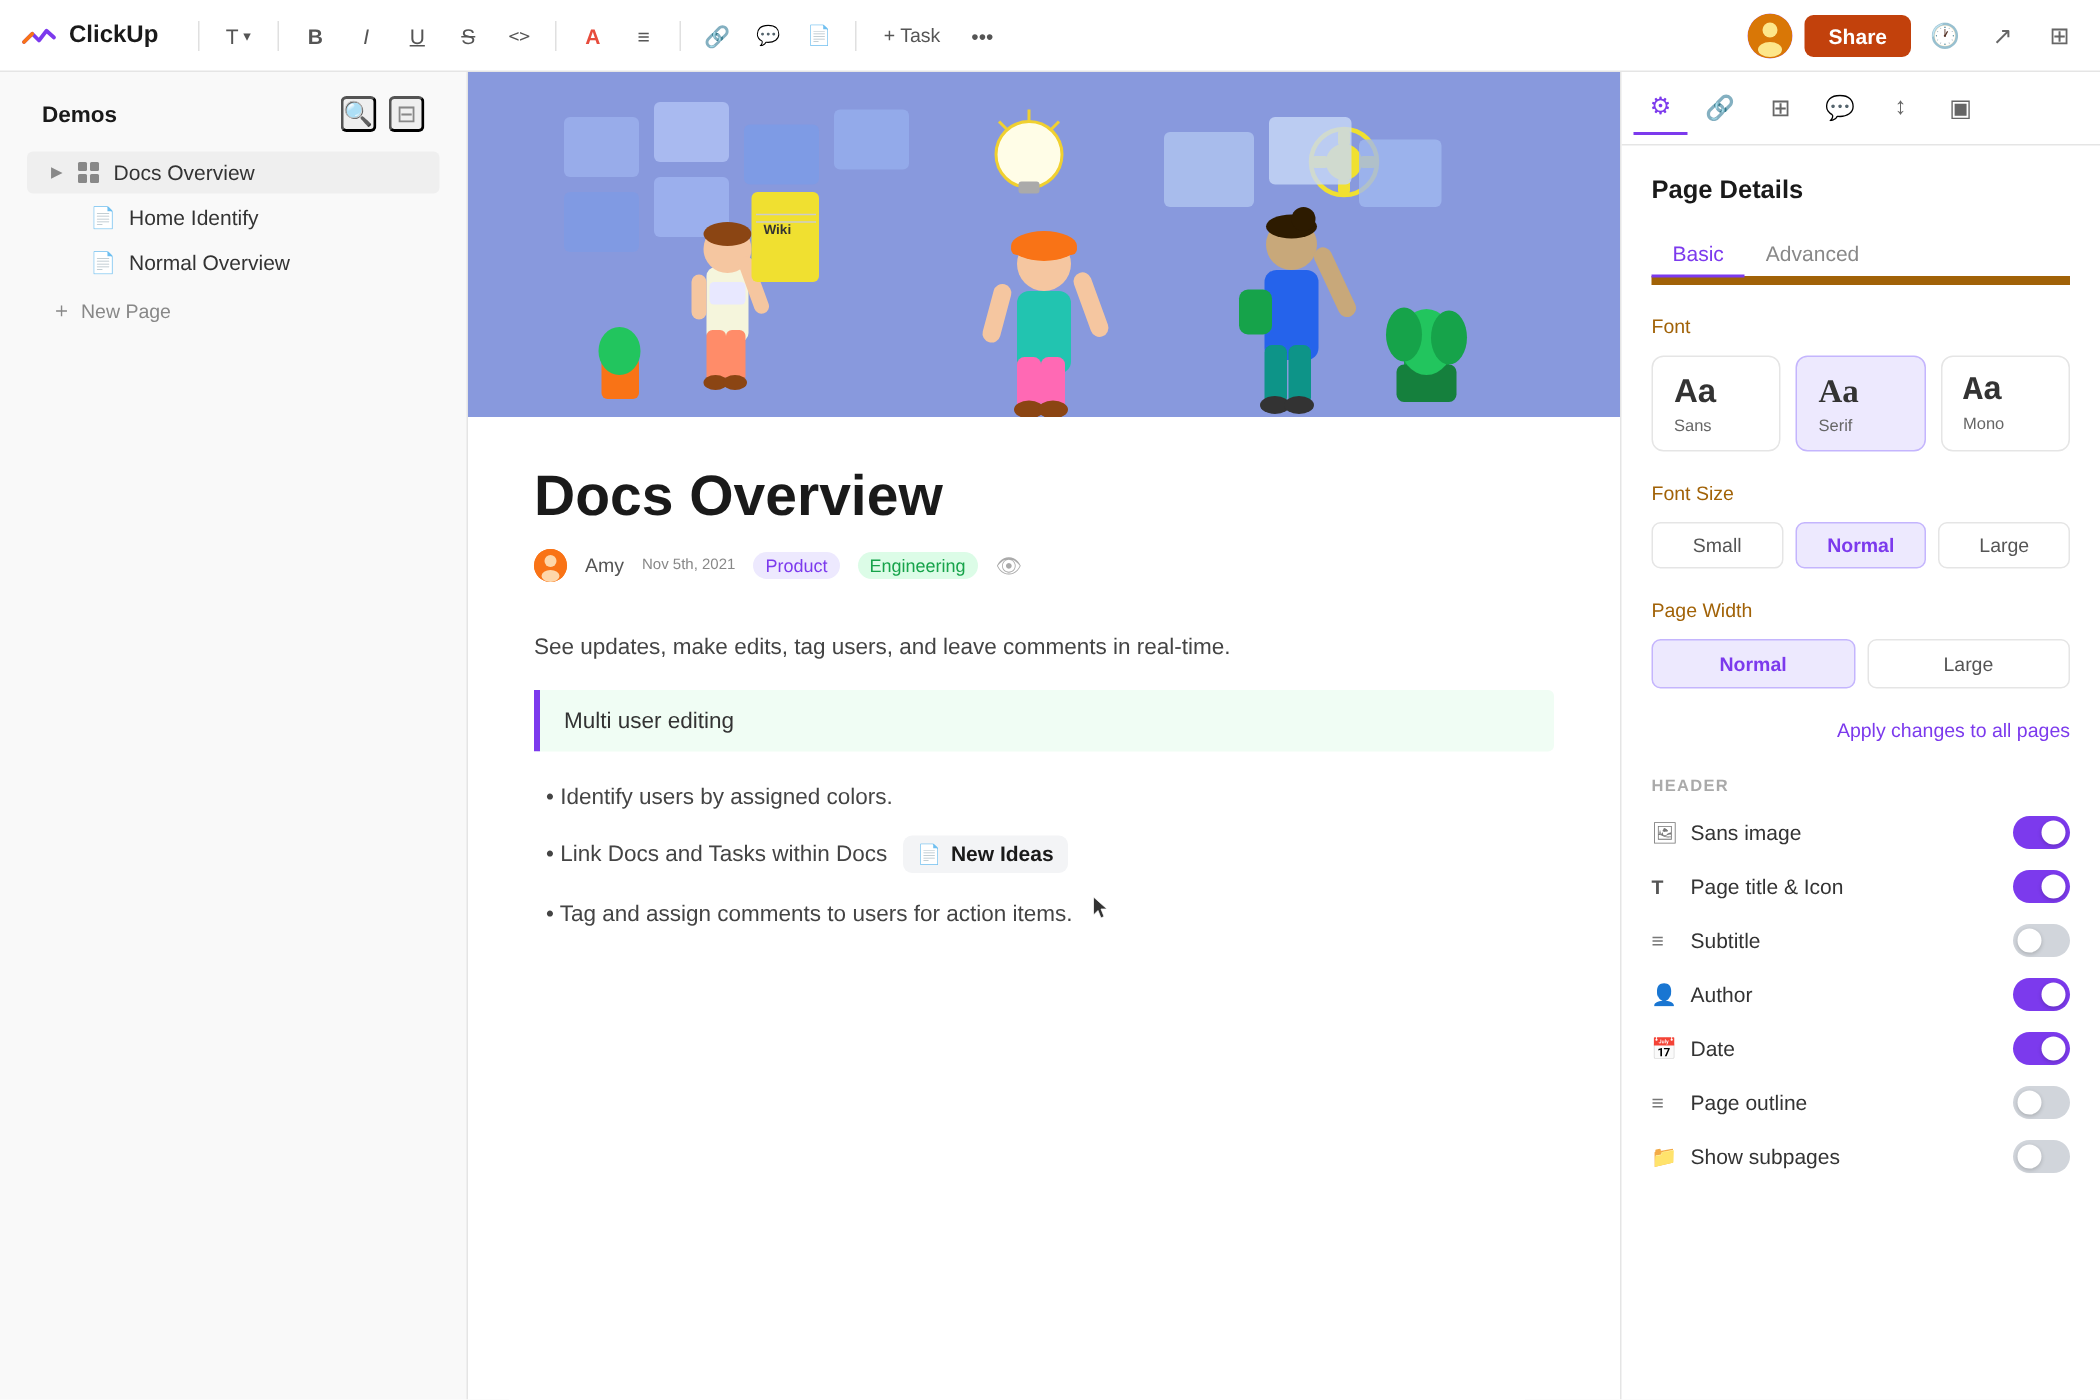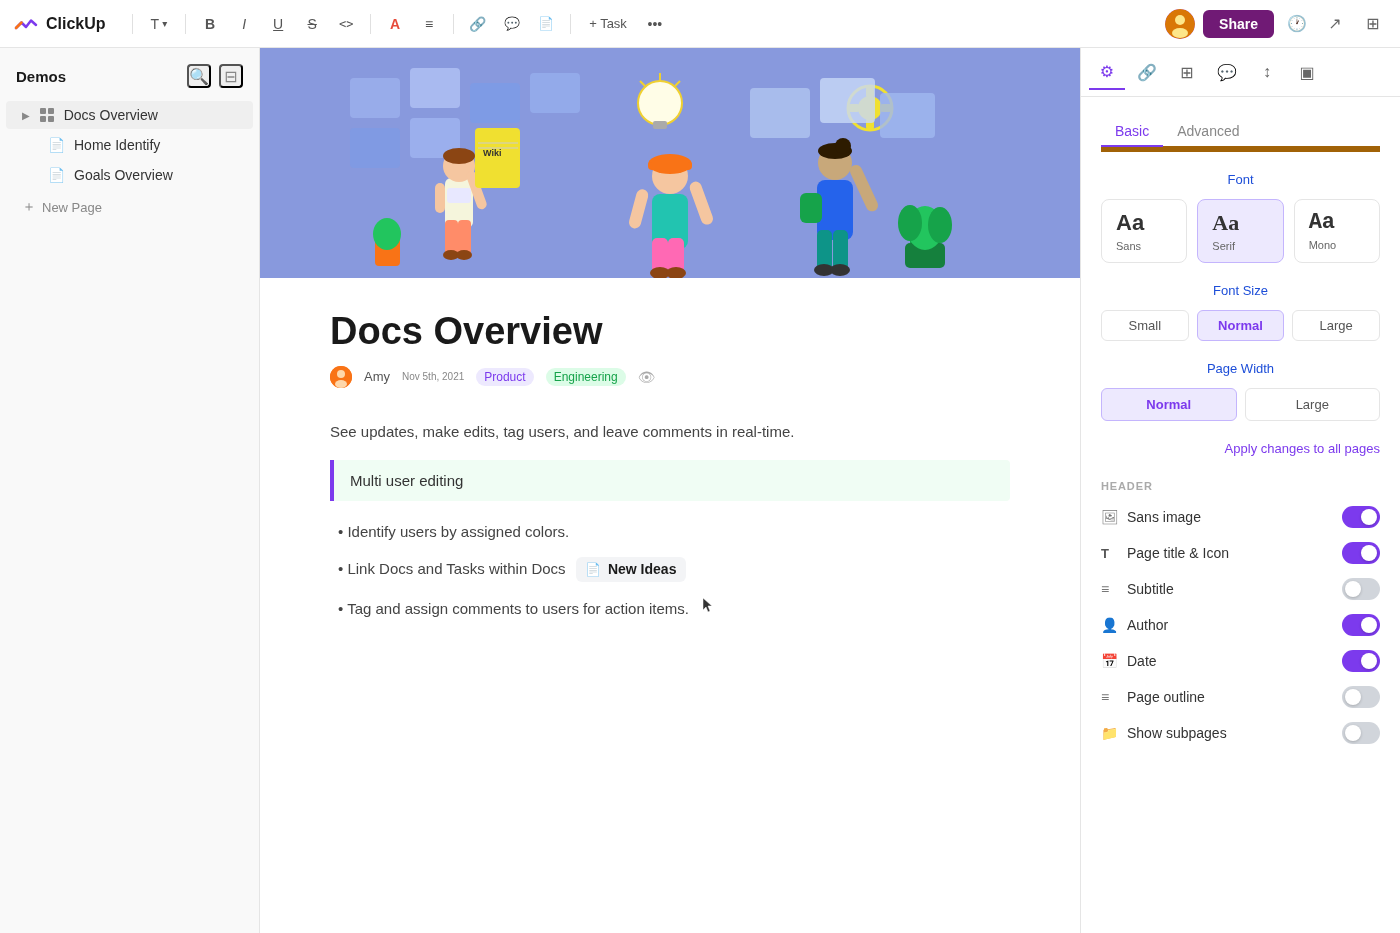--- a/index.html
+++ b/index.html
@@ -10,29 +10,29 @@
     .toolbar-logo { display: flex; align-items: center; gap: 6px; margin-right: 16px; }
     .toolbar-logo-icon { width: 28px; height: 28px; }
     .toolbar-logo-text { font-weight: 700; font-size: 16px; color: #1a1a1a; }
     .toolbar-divider { width: 1px; height: 20px; background: #e0e0e0; margin: 0 4px; }
     .toolbar-btn { display: flex; align-items: center; justify-content: center; width: 28px; height: 28px; border-radius: 4px; cursor: pointer; color: #555; font-size: 14px; border: none; background: transparent; }
     .toolbar-btn.bold { font-weight: 700; }
     .toolbar-btn.italic { font-style: italic; }
     .toolbar-text-dropdown { display: flex; align-items: center; gap: 3px; padding: 0 8px; height: 28px; border-radius: 4px; cursor: pointer; color: #555; font-size: 14px; border: none; background: transparent; }
     .toolbar-spacer { flex: 1; }
     .toolbar-right { display: flex; align-items: center; gap: 8px; }
-    .share-btn { background: #701a75; color: #fff; border: none; border-radius: 6px; padding: 6px 16px; font-size: 14px; font-weight: 600; cursor: pointer; }
+    .share-btn { background: #c2410c; color: #fff; border: none; border-radius: 6px; padding: 6px 16px; font-size: 14px; font-weight: 600; cursor: pointer; }
     .avatar { width: 30px; height: 30px; border-radius: 50%; background: #c084fc; display: flex; align-items: center; justify-content: center; font-size: 11px; color: #fff; overflow: hidden; }
     .toolbar-icon-btn { display: flex; align-items: center; justify-content: center; width: 30px; height: 30px; border-radius: 4px; cursor: pointer; color: #666; font-size: 16px; border: none; background: transparent; }
 
     
     .main { display: flex; flex: 1; overflow: hidden; }
 
     
-    .sidebar { width: 260px; background: #f9f9f9; border-right: 1px solid #e5e5e5; display: flex; flex-direction: column; overflow-y: auto; padding: 12px 0; flex-shrink: 0; }
+    .sidebar { width: 312px; background: #f9f9f9; border-right: 1px solid #e5e5e5; display: flex; flex-direction: column; overflow-y: auto; padding: 12px 12px; flex-shrink: 0; }
     .sidebar-header { display: flex; align-items: center; justify-content: space-between; padding: 4px 16px 12px; }
     .sidebar-title { font-weight: 700; font-size: 15px; color: #1a1a1a; }
     .sidebar-header-icons { display: flex; gap: 8px; }
     .sidebar-icon-btn { color: #888; font-size: 16px; cursor: pointer; display: flex; align-items: center; justify-content: center; width: 24px; height: 24px; border-radius: 4px; }
     .sidebar-item { display: flex; align-items: center; gap: 8px; padding: 6px 16px; cursor: pointer; font-size: 14px; color: #333; border-radius: 4px; margin: 1px 6px; }
     .sidebar-item.active { background: #efefef; }
     .sidebar-item-icon { font-size: 14px; color: #666; width: 18px; display: flex; align-items: center; justify-content: center; flex-shrink: 0; }
     .sidebar-item-chevron { font-size: 10px; color: #888; }
     .sidebar-item-label { flex: 1; }
     .sidebar-add-page { display: flex; align-items: center; gap: 6px; padding: 6px 16px; cursor: pointer; font-size: 13px; color: #888; margin: 2px 6px; border-radius: 4px; }
@@ -70,21 +70,21 @@
     .panel-icon-btn { display: flex; align-items: center; justify-content: center; width: 36px; height: 36px; border-radius: 6px; cursor: pointer; color: #666; font-size: 16px; border: none; background: transparent; }
     .panel-icon-btn.active { color: #7c3aed; border-bottom: 2px solid #7c3aed; border-radius: 0; }
 
     .panel-body { padding: 20px 20px; flex: 1; }
     .panel-section-title { font-size: 17px; font-weight: 700; color: #1a1a1a; margin-bottom: 18px; }
 
     .panel-tabs { display: flex; gap: 0; margin-bottom: 20px; border-bottom: 6px solid #a16207; }
     .panel-tab { padding: 6px 14px; font-size: 14px; cursor: pointer; color: #888; border-bottom: 2px solid transparent; margin-bottom: -1px; }
     .panel-tab.active { color: #7c3aed; border-bottom-color: #7c3aed; font-weight: 500; }
 
-    .panel-label { font-size: 13px; color: #1d4ed8; margin-bottom: 12px; text-align: center; }
+    .panel-label { font-size: 13px; color: #a16207; margin-bottom: 12px; }
 
     .font-options { display: flex; gap: 10px; margin-bottom: 20px; }
     .font-option { display: flex; flex-direction: column; gap: 4px; padding: 10px 14px; border-radius: 8px; cursor: pointer; border: 1px solid #e5e5e5; flex: 1; }
     .font-option.selected { background: #ede9fe; border-color: #c4b5fd; }
     .font-option .aa { font-size: 22px; font-weight: 600; color: #333; }
     .font-option.serif .aa { font-family: Georgia, serif; }
     .font-option.mono .aa { font-family: 'Courier New', monospace; }
     .font-option .label { font-size: 11px; color: #666; }
 
     .size-options { display: flex; gap: 8px; margin-bottom: 20px; }
@@ -192,21 +192,21 @@
 
     <div class="sidebar-item">
       <span style="width:18px;"></span>
       <span class="sidebar-item-icon">📄</span>
       <span class="sidebar-item-label">Home Identify</span>
     </div>
 
     <div class="sidebar-item">
       <span style="width:18px;"></span>
       <span class="sidebar-item-icon">📄</span>
-      <span class="sidebar-item-label">Goals Overview</span>
+      <span class="sidebar-item-label">Normal Overview</span>
     </div>
 
     <div class="sidebar-add-page">
       <span style="font-size:14px;">＋</span>
       <span>New Page</span>
     </div>
   </div>
 
   <div class="content-area">
 
@@ -352,20 +352,21 @@
     <div class="right-panel-icons">
       <button class="panel-icon-btn active">⚙</button>
       <button class="panel-icon-btn">🔗</button>
       <button class="panel-icon-btn">⊞</button>
       <button class="panel-icon-btn">💬</button>
       <button class="panel-icon-btn">↕</button>
       <button class="panel-icon-btn">▣</button>
     </div>
 
     <div class="panel-body">
+      <div class="panel-section-title">Page Details</div>
 
       <div class="panel-tabs">
         <div class="panel-tab active">Basic</div>
         <div class="panel-tab">Advanced</div>
       </div>
 
       <div class="panel-label">Font</div>
       <div class="font-options">
         <div class="font-option">
           <span class="aa">Aa</span>

